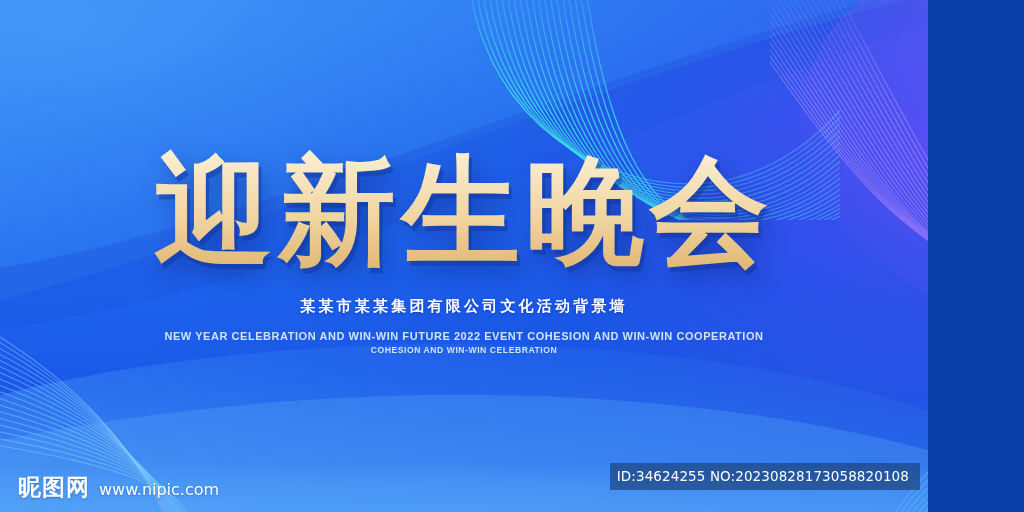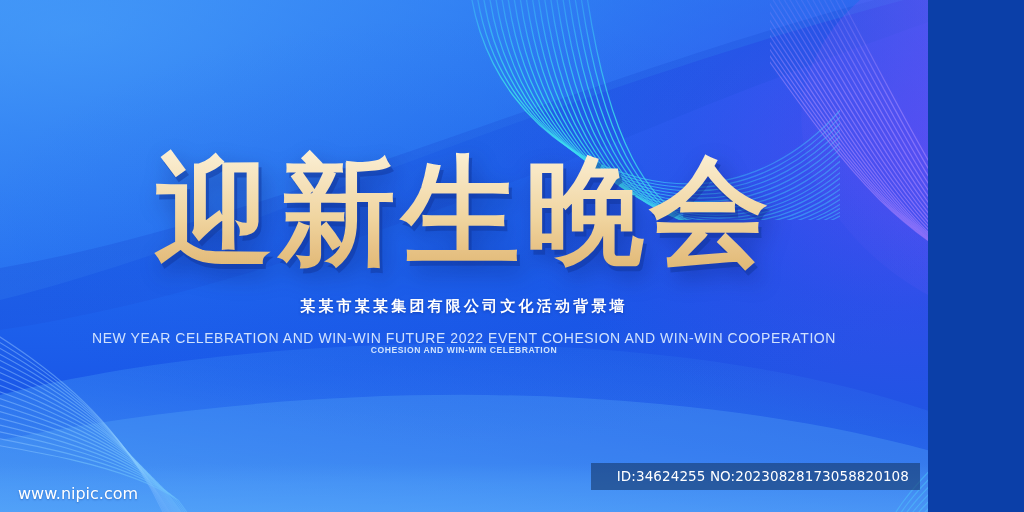--- a/index.html
+++ b/index.html
@@ -67,22 +67,22 @@
     position:absolute;left:0;right:0;top:297px;
     font-size:15px;
     font-weight:bold;
     letter-spacing:3.2px;
     color:#ffffff;
     text-shadow:0 1px 3px rgba(10,40,130,.45);
     white-space:nowrap;
   }
   .sub-en1{
     position:absolute;left:0;right:0;top:330px;
-    font-size:14px;
-    font-weight:normal;
+    font-size:11px;
+    font-weight:bold;
     letter-spacing:.55px;
     color:#d9e9ff;
     opacity:.95;
     white-space:nowrap;
   }
   .sub-en2{
     position:absolute;left:0;right:0;top:345px;
     font-size:8.6px;
     font-weight:bold;
     letter-spacing:.55px;
@@ -109,21 +109,21 @@
     text-shadow:0 1px 2px rgba(10,40,120,.35);
   }
   
   .id-badge{
     position:absolute;right:8px;bottom:22px;
     background:rgba(22,58,110,.62);
     color:#ffffff;
     font-family:"DejaVu Sans","Liberation Sans",sans-serif;
     font-size:13.5px;
     letter-spacing:.1px;
-    padding:5px 11px 6px 26px;
+    padding:5px 11px 6px 7px;
     white-space:nowrap;
   }
 </style>
 </head>
 <body>
 
 <div id="poster">
 
   <div class="bg-base"></div>
   <div class="bg-tint-right"></div>
@@ -290,18 +290,19 @@
     <div class="main-title">迎新生晚会</div>
 
     <div class="sub-cn">某某市某某集团有限公司文化活动背景墙</div>
 
     <div class="sub-en1">NEW YEAR CELEBRATION AND WIN-WIN FUTURE 2022 EVENT COHESION AND WIN-WIN COOPERATION</div>
 
     <div class="sub-en2">COHESION AND WIN-WIN CELEBRATION</div>
   </div>
 
   <div class="wm">
+    <span class="wm-logo">昵图网</span>
     <span class="wm-url">www.nipic.com</span>
   </div>
 
   <div class="id-badge">ID:34624255 NO:20230828173058820108</div>
 
 </div>
 
 </body></html>

